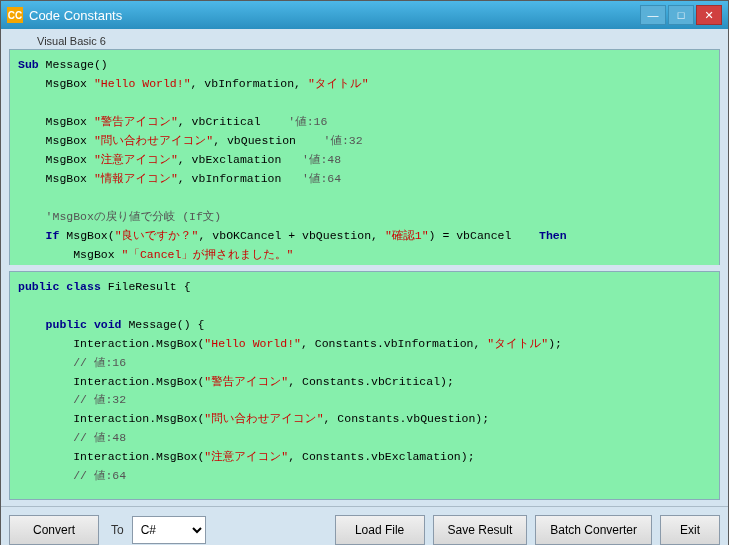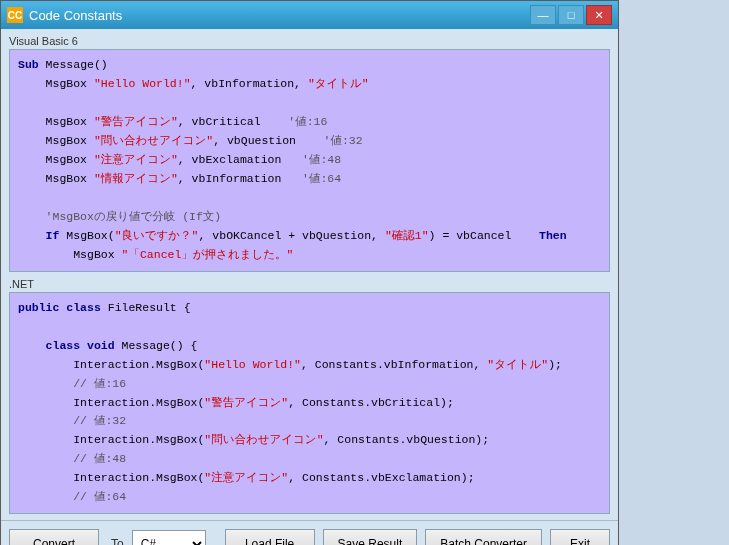--- a/index.html
+++ b/index.html
@@ -6,21 +6,21 @@
     body {
       font-family: 'Segoe UI', Tahoma, Arial, sans-serif;
       font-size: 12px;
       background: #c8d8e8;
       width: 729px;
       height: 545px;
       overflow: hidden;
     }
 
     .window {
-      width: 619px;
+      width: 729px;
       height: 545px;
       display: flex;
       flex-direction: column;
       border: 1px solid #5a5a5a;
     }
 
     .title-bar {
       background: linear-gradient(to bottom, #4db8e8, #2a8fc0);
       color: white;
       display: flex;
@@ -84,28 +84,29 @@
       display: flex;
       flex-direction: column;
       padding: 6px 8px;
       gap: 6px;
     }
 
     .panel-label {
       font-size: 11px;
       color: #333;
       margin-bottom: 2px;
+      margin-left: 28px;
     }
 
     .code-panel {
       flex: 1;
       display: flex;
       flex-direction: column;
       border: 1px solid #8aaabb;
-      background: #c4b5fd;
+      background: #86efac;
     }
 
     .code-content {
       flex: 1;
       overflow: auto;
       padding: 6px 8px;
       font-family: 'Courier New', Courier, monospace;
       font-size: 11.5px;
       line-height: 1.6;
       color: #000;
@@ -231,26 +232,25 @@
     MsgBox <span class="kw-red">"情報アイコン"</span>, vbInformation   <span class="comment-green">'値:64</span>
 
     <span class="comment-green">'MsgBoxの戻り値で分岐 (If文)</span>
     <span class="kw-blue">If</span> MsgBox(<span class="kw-red">"良いですか？"</span>, vbOKCancel + vbQuestion, <span class="kw-red">"確認1"</span>) = vbCancel    <span class="then-blue">Then</span>
         MsgBox <span class="kw-red">"「Cancel」が押されました。"</span></pre>
         </div>
       </div>
     </div>
 
     <div class="panel-section">
-      <div class="panel-label">.NET</div>
       <div class="code-panel">
         <div class="code-content">
           <pre><span class="kw-blue">public class</span> FileResult {
 
-    <span class="kw-blue">class void</span> Message() {
+    <span class="kw-blue">public void</span> Message() {
         Interaction.MsgBox(<span class="kw-red">"Hello World!"</span>, Constants.vbInformation, <span class="kw-red">"タイトル"</span>);
         <span class="comment-green">// 値:16</span>
         Interaction.MsgBox(<span class="kw-red">"警告アイコン"</span>, Constants.vbCritical);
         <span class="comment-green">// 値:32</span>
         Interaction.MsgBox(<span class="kw-red">"問い合わせアイコン"</span>, Constants.vbQuestion);
         <span class="comment-green">// 値:48</span>
         Interaction.MsgBox(<span class="kw-red">"注意アイコン"</span>, Constants.vbExclamation);
         <span class="comment-green">// 値:64</span></pre>
         </div>
       </div>

